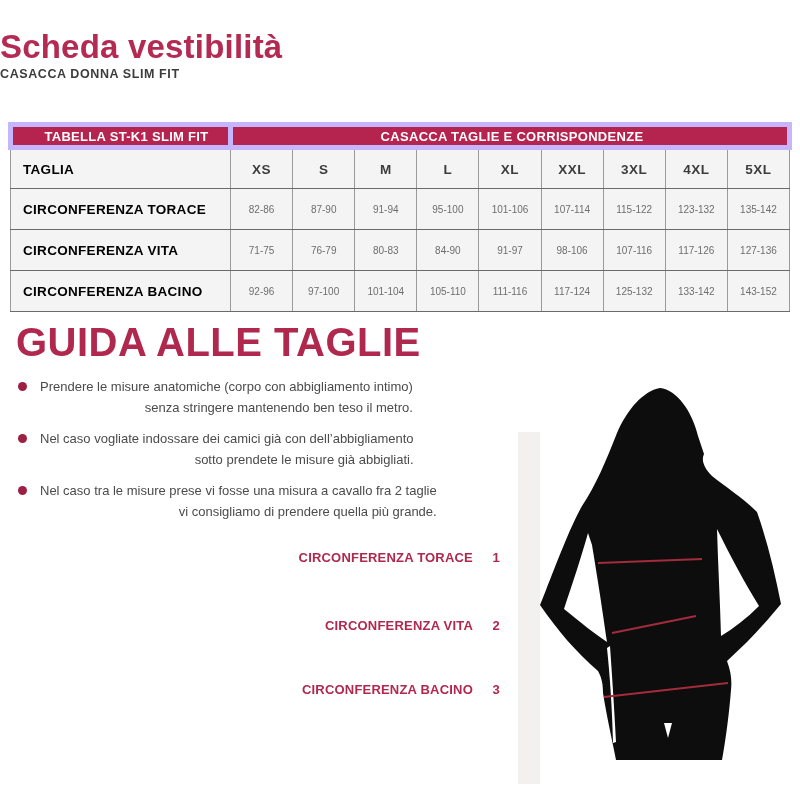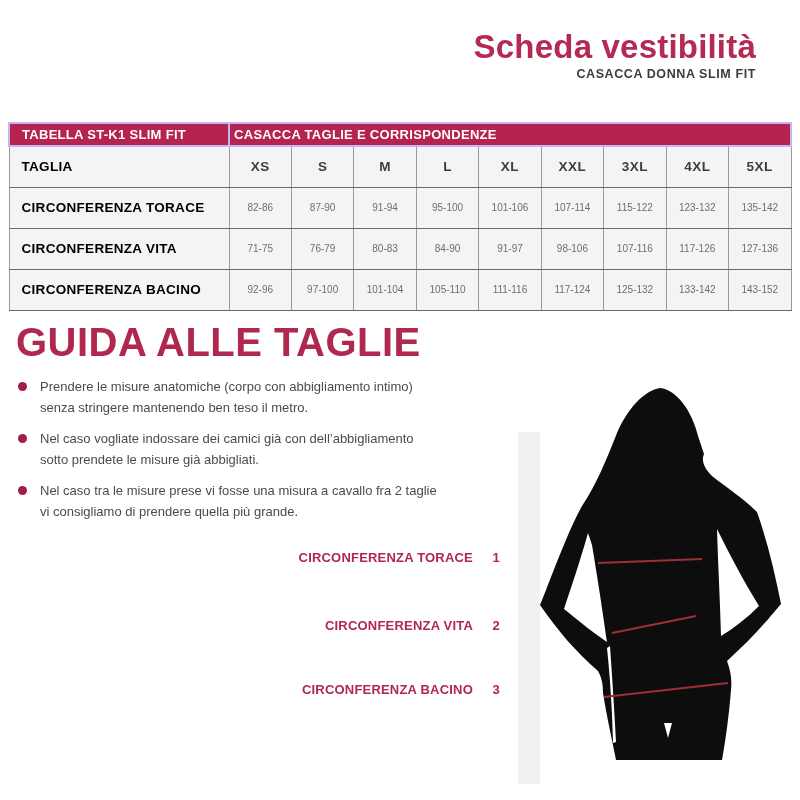--- a/index.html
+++ b/index.html
@@ -3,49 +3,49 @@
 <meta charset="utf-8">
 <style>
   * { margin:0; padding:0; box-sizing:border-box; }
   html,body { background:#fff; }
   #page {
     position:relative; width:800px; height:800px; background:#ffffff;
     font-family:"Liberation Sans", sans-serif; overflow:hidden;
   }
 
   
-  .header { position:absolute; top:28px; left:0; width:756px; text-align:right; }
+  .header { position:absolute; top:28px; left:0; width:756px; text-align:left; }
   .title { font-size:33px; font-weight:700; color:#b42a52; letter-spacing:0.2px; }
   .subtitle { margin-top:1px; font-size:12.5px; font-weight:700; color:#3c3c3c; letter-spacing:0.6px; }
 
   
   .size-table {
     position:absolute; top:122px; left:8px; width:784px;
     border-collapse:collapse; table-layout:fixed;
   }
   .size-table thead th {
     background:#b5244e; color:#ffffff; font-size:13px; font-weight:700;
-    text-align:left; height:23px; padding:0 0 0 12px;
-    border:2px solid #c4b5fd; letter-spacing:0.3px;
+    text-align:center; height:23px; padding:0 0 0 12px;
+    border:5px solid #c4b5fd; letter-spacing:0.3px;
   }
   .size-table thead th.corr { padding-left:4px; }
   .size-table td {
     border:1px solid #9a9a9a; border-top-color:#6b6b6b; border-bottom-color:#6b6b6b;
     background:#f4f4f4; height:41px; vertical-align:middle;
   }
   td.row-label { font-size:13.5px; font-weight:700; color:#000000; padding-left:12px; letter-spacing:0.3px; }
   td.size-head { text-align:center; font-size:13.5px; font-weight:700; color:#3d3d3d; letter-spacing:0.5px; }
   td.val { text-align:center; font-size:10px; color:#6e6e6e; }
 
   
   .guide-heading {
     position:absolute; top:320px; left:16px;
     font-size:40px; font-weight:700; color:#b0284e; letter-spacing:0.5px;
   }
-  .bullets { position:absolute; top:377px; left:16px; width:478px; }
+  .bullets { position:absolute; top:377px; left:16px; width:478px;text-align:right; }
   .bullet { display:flex; margin-bottom:11px; }
   .dot { width:9px; height:9px; border-radius:50%; background:#9e1f44; margin:5px 13px 0 2px; flex:none; }
   .bullet-text { font-size:13px; color:#4b4b4b; line-height:20.5px; }
 
   
   .measure-row {
     position:absolute; left:280px; width:220px;
     display:flex; justify-content:flex-end; align-items:baseline;
     color:#b0284e; font-weight:700; font-size:13px; letter-spacing:0.2px;
   }

